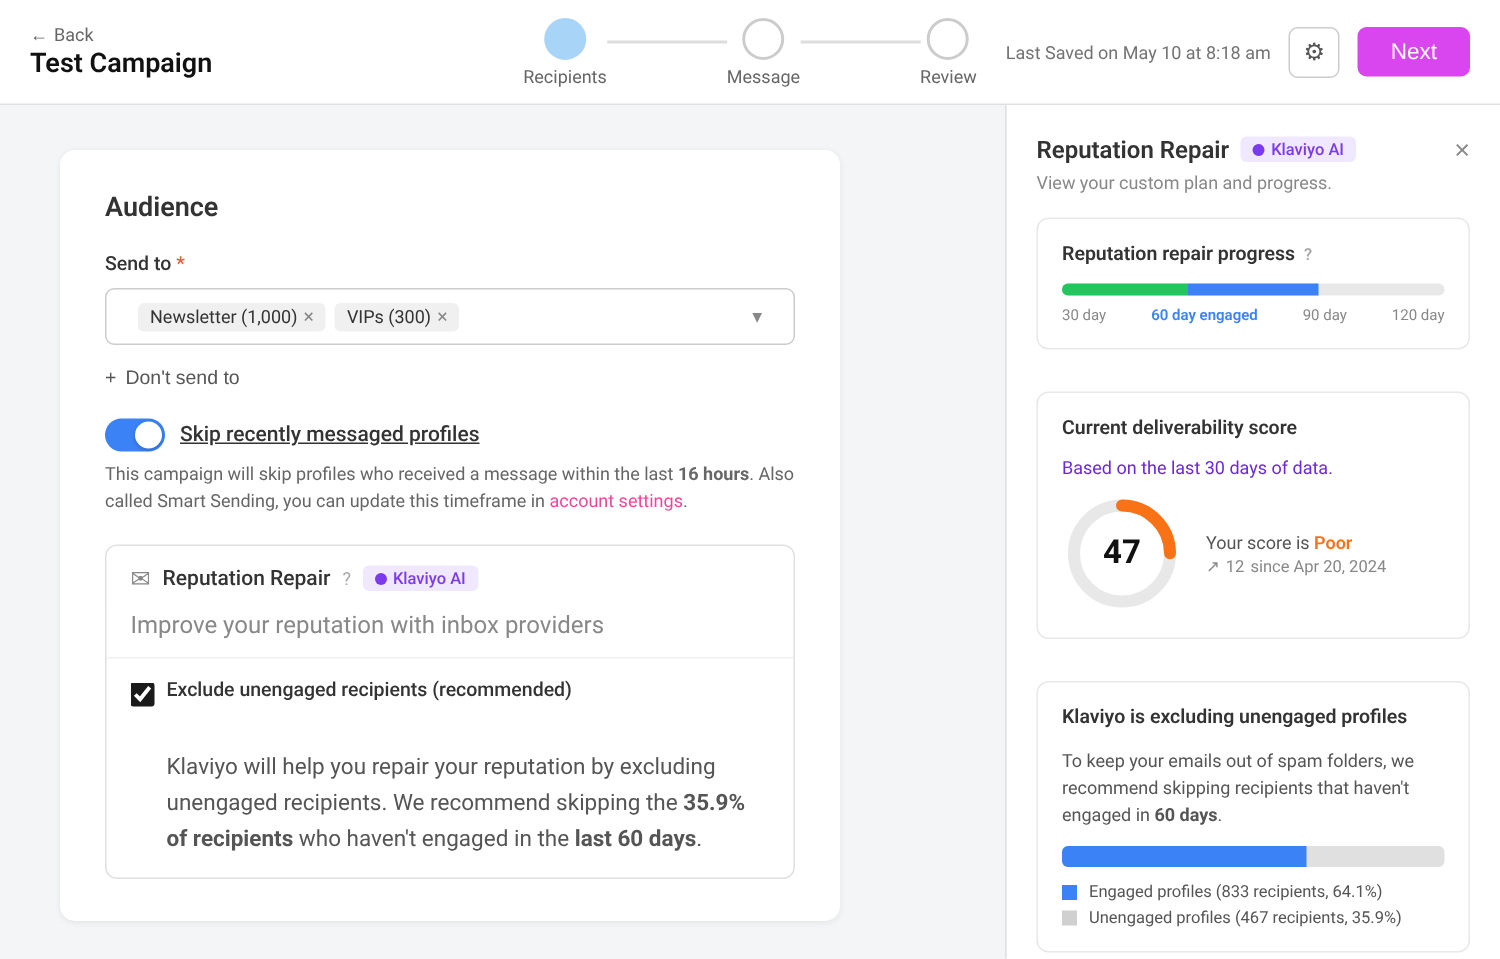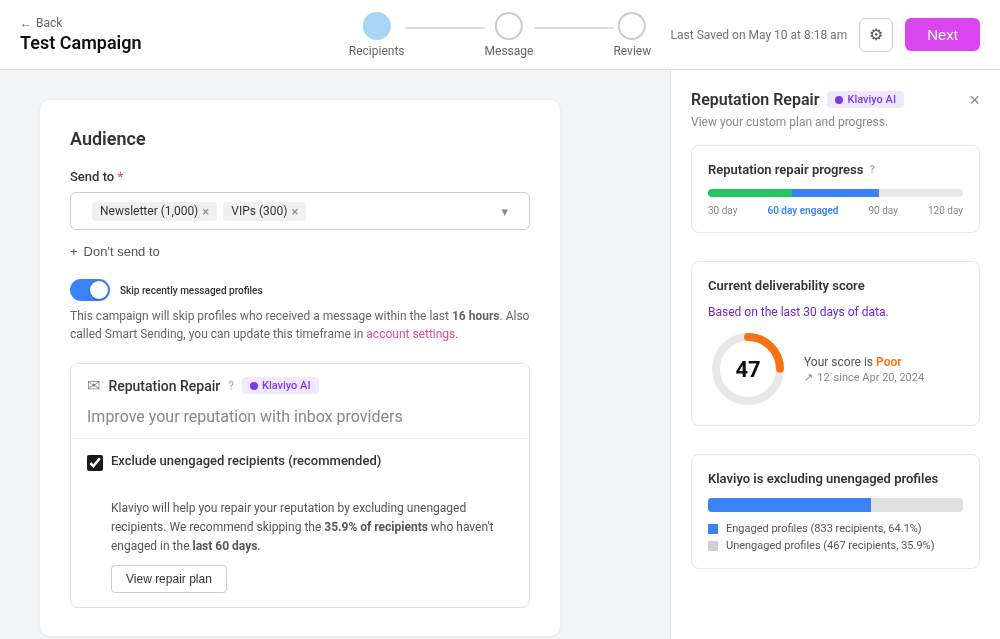--- a/index.html
+++ b/index.html
@@ -85,21 +85,21 @@
     .toggle-section { margin-top: 20px; display: flex; flex-direction: column; gap: 6px; }
     .toggle-row { display: flex; align-items: center; gap: 10px; }
     .toggle {
       width: 40px; height: 22px; border-radius: 11px; background: #3b82f6;
       position: relative; cursor: pointer; flex-shrink: 0;
     }
     .toggle-knob {
       width: 18px; height: 18px; border-radius: 50%; background: #fff;
       position: absolute; top: 2px; left: 20px; box-shadow: 0 1px 3px rgba(0,0,0,0.2);
     }
-    .toggle-label { font-size: 10px; font-weight: 500; }
+    .toggle-label { font-size: 14px; font-weight: 500; text-decoration: underline; }
     .toggle-desc { font-size: 12px; color: #666; line-height: 1.5; }
     .highlight { font-weight: 700; }
     .link { color: #ec4899; text-decoration: none; }
 
     
     .reputation-box {
       border: 1px solid #e0e0e0; border-radius: 8px; margin-top: 20px; overflow: hidden;
     }
     .reputation-header {
       display: flex; align-items: center; gap: 8px; padding: 12px 16px;
@@ -112,21 +112,21 @@
       display: flex; align-items: center; gap: 4px;
       background: #f0e8ff; border-radius: 4px; padding: 2px 8px;
       font-size: 11px; color: #7c3aed; font-weight: 500;
     }
     .rep-subtitle { font-size: 16px; color: #888; padding: 0 16px 12px; }
 
     .exclude-section { padding: 14px 16px; border-top: 1px solid #f0f0f0; }
     .checkbox-row { display: flex; align-items: flex-start; gap: 8px; margin-bottom: 28px; }
     .checkbox { width: 16px; height: 16px; flex-shrink: 0; accent-color: #1a1a1a; margin-top: 2px; }
     .exclude-label { font-size: 13px; font-weight: 500; }
-    .exclude-desc { font-size: 12px; color: #555; line-height: 1.6; margin-left: 24px; }
+    .exclude-desc { font-size: 15px; color: #555; line-height: 1.6; margin-left: 24px; }
     .percent-bold { font-weight: 700; }
     .view-repair-btn {
       border: 1px solid #ccc; border-radius: 4px; padding: 6px 14px;
       font-size: 12px; cursor: pointer; background: #fff;
       color: #333; margin-left: 24px; margin-top: 8px;
     }
 
     
     .right-panel {
       width: 330px; background: #fff; border-left: 1px solid #e0e0e0;
@@ -264,21 +264,20 @@
         <div class="rep-subtitle">Improve your reputation with inbox providers</div>
 
         <div class="exclude-section">
           <div class="checkbox-row">
             <input type="checkbox" class="checkbox" checked="" style="">
             <span class="exclude-label">Exclude unengaged recipients (recommended)</span>
           </div>
           <div class="exclude-desc">
             <span>Klaviyo will help you repair your reputation by excluding unengaged recipients. We recommend skipping the </span><span class="percent-bold">35.9% of recipients</span><span> who haven't engaged in the </span><span class="percent-bold">last 60 days</span><span>.</span>
           </div>
-          <button class="view-repair-btn">View repair plan</button>
         </div>
       </div>
 
     </div>
   </div>
 
   <div class="right-panel">
     <div class="panel-header">
       <div class="panel-title-row">
         <span class="panel-title">Reputation Repair</span>
@@ -328,20 +327,23 @@
             <span>↗</span>
             <span>12</span>
             <span>since Apr 20, 2024</span>
           </div>
         </div>
       </div>
     </div>
 
     <div class="panel-card">
       <div class="card-title">Klaviyo is excluding unengaged profiles</div>
+      <div class="excluding-desc">
+        <span>To keep your emails out of spam folders, we recommend skipping recipients that haven't engaged in </span><span class="highlight">60 days</span><span>.</span>
+      </div>
       <div class="bar-track">
         <div class="bar-engaged"></div>
       </div>
       <div class="bar-legend">
         <div class="legend-item">
           <div class="legend-dot-blue"></div>
           <span>Engaged profiles (833 recipients, 64.1%)</span>
         </div>
         <div class="legend-item">
           <div class="legend-dot-gray"></div>

